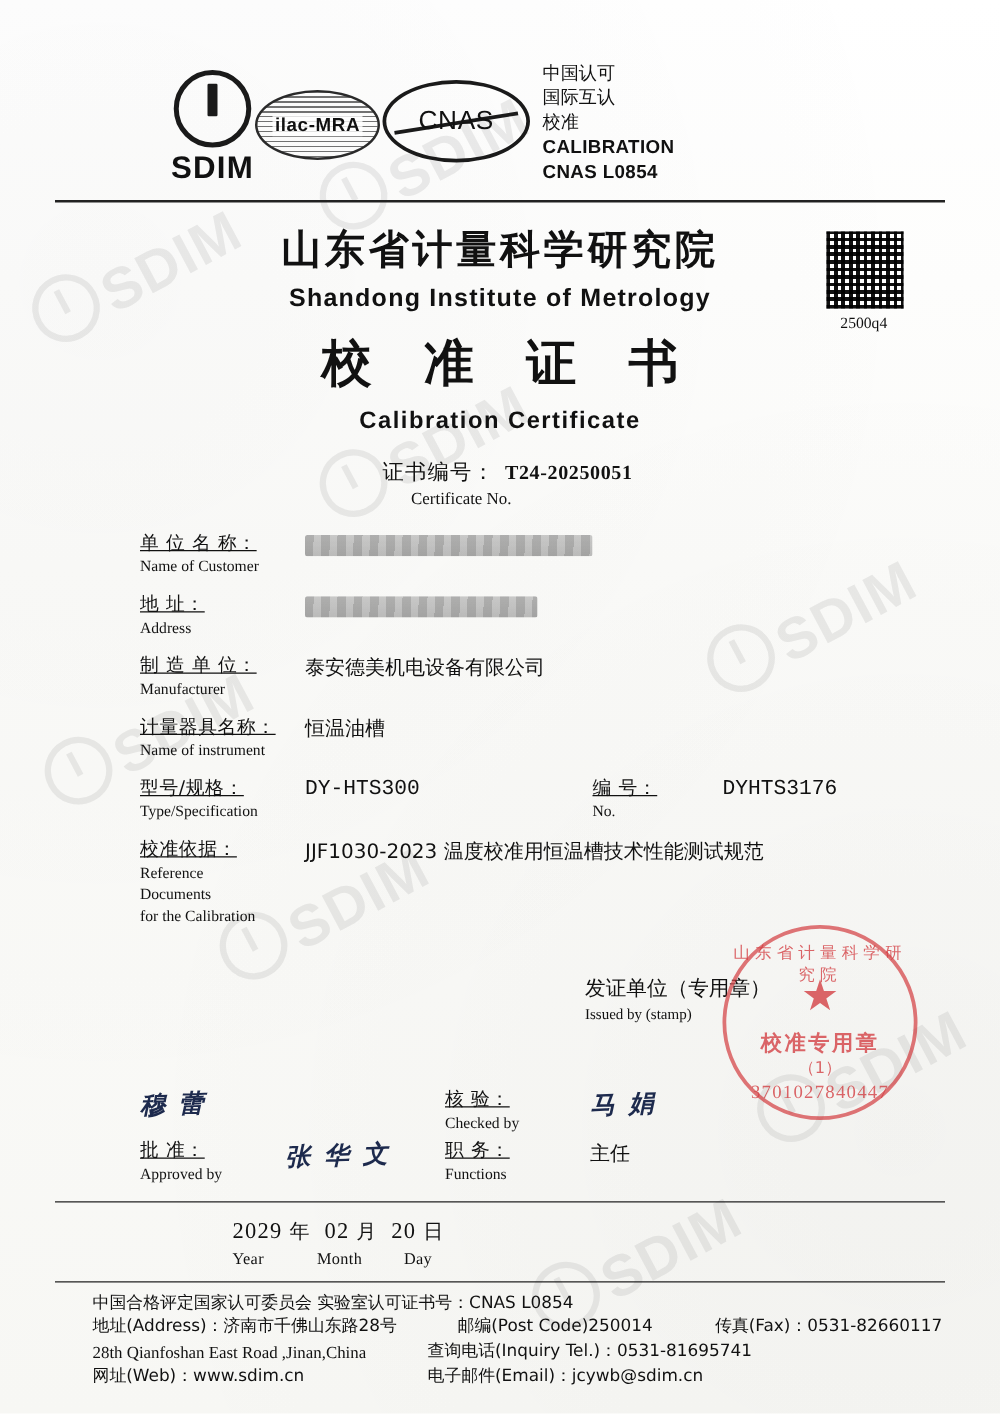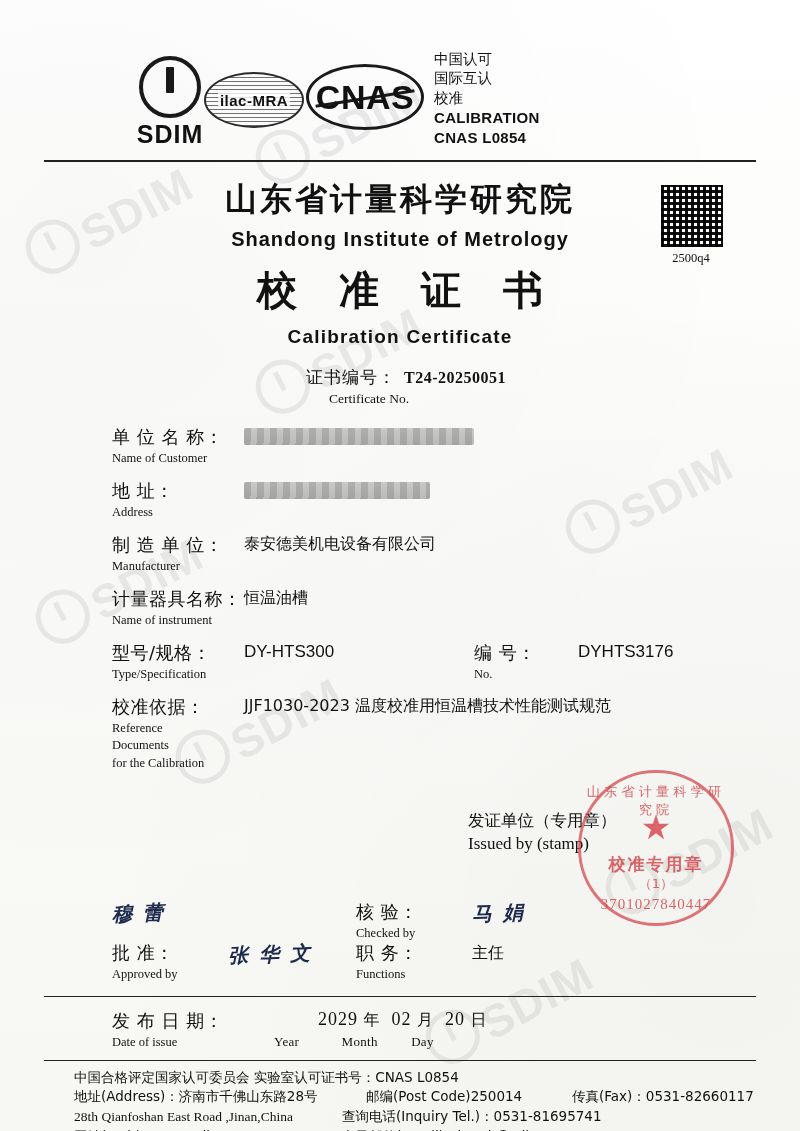--- a/index.html
+++ b/index.html
@@ -152,22 +152,22 @@
     background: #1a1a1a;
     transform: rotate(-9deg);
   }
   .cnas-text {
     position: absolute;
     inset: 0;
     display: flex;
     align-items: center;
     justify-content: center;
     font-family: "Liberation Sans", sans-serif;
-    font-weight: bold;
-    font-size: 34px;
+    font-weight: normal;
+    font-size: 21px;
     letter-spacing: 0.5px;
   }
   .cnas-lines {
     position: absolute;
     left: 390px;
     top: 12px;
     line-height: 1.33;
     font-size: 15px;
   }
   .cnas-lines .zh { font-family: "DejaVu Sans", sans-serif; font-size: 14.5px; }
@@ -285,36 +285,37 @@
     align-items: flex-start;
     margin-bottom: 13px;
     position: relative;
   }
   .lab {
     width: 132px;
     flex: 0 0 132px;
   }
   .lab .zh {
     font-family: "DejaVu Sans", sans-serif;
-    font-size: 18px;
+    font-size: 15px;
     letter-spacing: 0.5px;
     white-space: nowrap;
+    text-decoration: underline;
   }
   .lab .en {
     font-family: "Liberation Serif", serif;
     font-size: 12.5px;
     line-height: 1.28;
     margin-top: 1px;
   }
   .val {
     font-family: "DejaVu Sans", sans-serif;
     font-size: 16px;
     padding-top: 1px;
   }
-  .val.serif { font-family: Liberation Sans, sans-serif; font-size: 17px; }
+  .val.serif { font-family: Liberation Mono, monospace; font-size: 17px; }
   .redacted {
     display: inline-block;
     height: 17px;
     margin-top: 3px;
     border-radius: 2px;
     background:
       repeating-linear-gradient(92deg, rgba(120,120,120,0.42) 0 7px, rgba(170,170,170,0.30) 7px 13px),
       linear-gradient(180deg, rgba(150,150,150,0.35), rgba(110,110,110,0.4));
     filter: blur(0.6px);
   }
@@ -342,21 +343,21 @@
     position: absolute;
     left: 356px;
     top: 26px;
   }
   .issued .txt .zh {
     font-family: "DejaVu Sans", sans-serif;
     font-size: 16.5px;
   }
   .issued .txt .en {
     font-family: "Liberation Serif", serif;
-    font-size: 17px;
+    font-size: 12px;
     margin-top: 2px;
   }
   .stamp {
     position: absolute;
     left: 466px;
     top: -14px;
     width: 150px;
     height: 150px;
     border: 3px solid rgba(208,40,45,0.72);
     border-radius: 50%;
@@ -454,21 +455,21 @@
   .date-vals {
     font-family: "Liberation Serif", serif;
     font-size: 18px;
     letter-spacing: 1px;
     margin-left: 74px;
   }
   .date-vals .unit { font-family: "DejaVu Sans", sans-serif; font-size: 16px; }
   .date-en {
     font-family: "Liberation Serif", serif;
     font-size: 13px;
-    margin-left: 30px;
+    margin-left: 74px;
     margin-top: 3px;
     letter-spacing: 0.3px;
   }
   .date-en span { display: inline-block; }
   .de-year { width: 64px; }
   .de-month { width: 66px; }
 
   
   .footrule {
     margin: 10px 44px 0 44px;
@@ -652,24 +653,20 @@
           <div class="zh">职    务：</div>
           <div class="en">Functions</div>
         </div>
         <div class="sig-plain">主任</div>
       </div>
     </div>
 
     <div class="daterule"></div>
 
     <div class="date-block">
-      <div class="lab">
-        <div class="zh">发 布 日 期：</div>
-        <div class="en">Date of issue</div>
-      </div>
       <div>
         <div class="date-vals">
           <span>2029</span>
           <span class="unit">年</span>
           &nbsp;<span>02</span>
           <span class="unit">月</span>
           &nbsp;<span>20</span>
           <span class="unit">日</span>
         </div>
         <div class="date-en">

